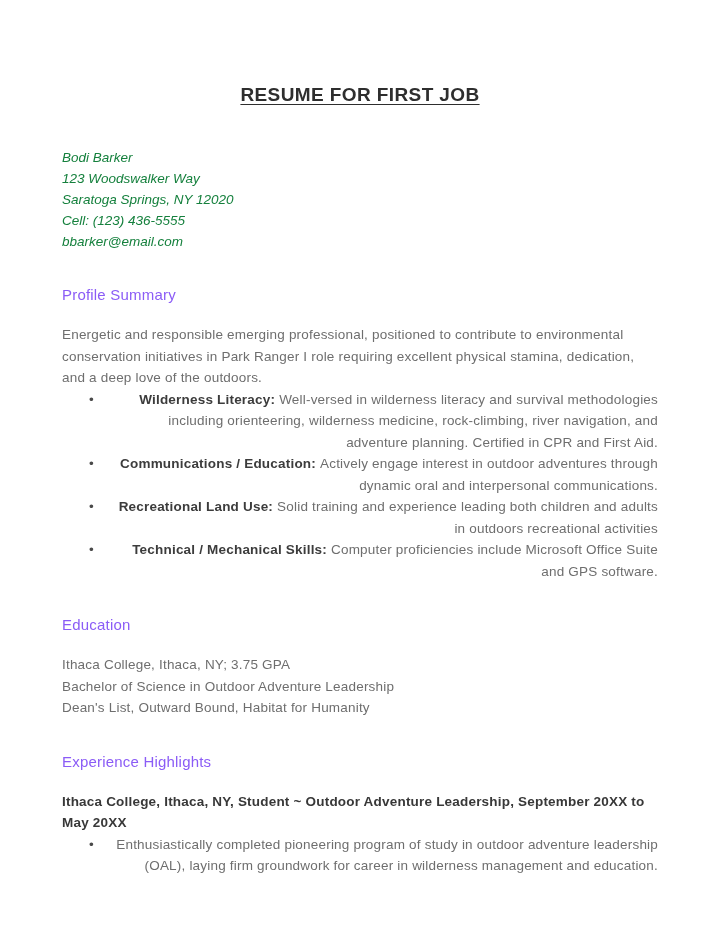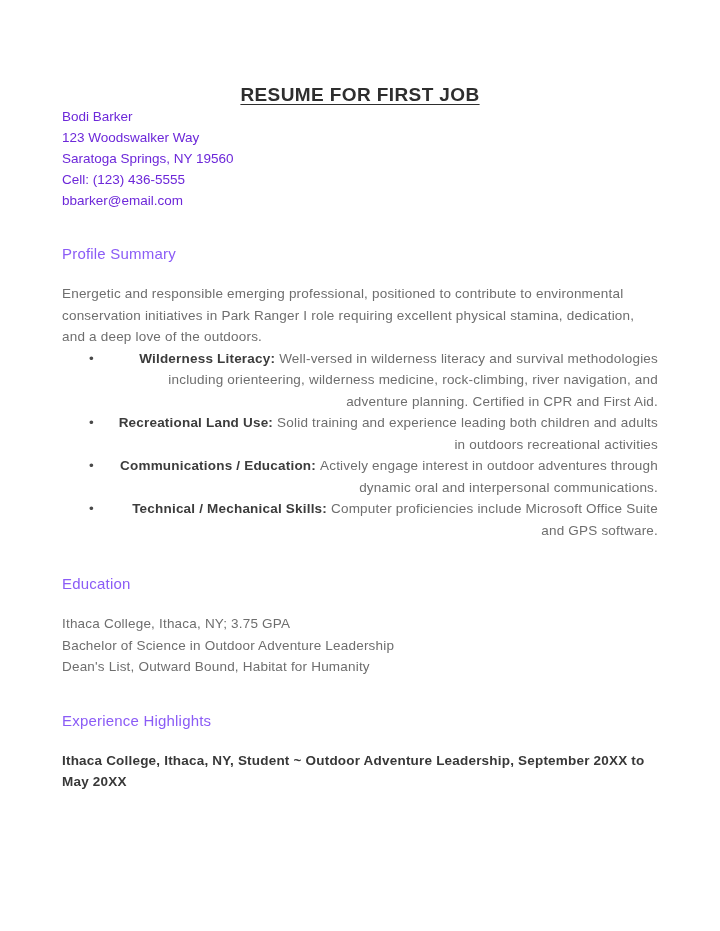--- a/index.html
+++ b/index.html
@@ -25,23 +25,25 @@
     margin: 0;
     text-align: center;
     font-size: 19px;
     font-weight: bold;
     letter-spacing: 0.4px;
     color: #2e2e2e;
     text-decoration: underline;
     text-underline-offset: 3px;
   }
   .contact-block {
+    margin-top: 41px;
     font-size: 13.5px;
     line-height: 21px;
-    color: #6d28d9;
+    color: #15803d;
+    font-style: italic;
   }
   .section-heading {
     margin: 34px 0 0 0;
     font-size: 15px;
     font-weight: normal;
     color: #8b5cf6;
     letter-spacing: 0.2px;
   }
   .body-text {
     font-size: 13.5px;
@@ -90,51 +92,56 @@
 </head>
 <body>
 
 <div class="page">
 
   <h1 class="doc-title">RESUME FOR FIRST JOB</h1>
 
   <div class="contact-block">
     <div>Bodi Barker</div>
     <div>123 Woodswalker Way</div>
-    <div>Saratoga Springs, NY 19560</div>
+    <div>Saratoga Springs, NY 12020</div>
     <div>Cell: (123) 436-5555</div>
     <div>bbarker@email.com</div>
   </div>
 
   <div>
     <h2 class="section-heading">Profile Summary</h2>
     <p class="body-text intro-paragraph">Energetic and responsible emerging professional, positioned to contribute to environmental conservation initiatives in Park Ranger I role requiring excellent physical stamina, dedication, and a deep love of the outdoors.</p>
     <ul class="bullet-list body-text">
       <li>
         <span class="bullet-label">Wilderness Literacy:</span><span>Well-versed in wilderness literacy and survival methodologies including orienteering, wilderness medicine, rock-climbing, river navigation, and adventure planning. Certified in CPR and First Aid.</span>
       </li>
       <li>
-        <span class="bullet-label">Recreational Land Use:</span><span>Solid training and experience leading both children and adults in outdoors recreational activities</span>
+        <span class="bullet-label">Communications / Education:</span><span>Actively engage interest in outdoor adventures through dynamic oral and interpersonal communications.</span>
       </li>
       <li>
-        <span class="bullet-label">Communications / Education:</span><span>Actively engage interest in outdoor adventures through dynamic oral and interpersonal communications.</span>
+        <span class="bullet-label">Recreational Land Use:</span><span>Solid training and experience leading both children and adults in outdoors recreational activities</span>
       </li>
       <li>
         <span class="bullet-label">Technical / Mechanical Skills:</span><span>Computer proficiencies include Microsoft Office Suite and GPS software.</span>
       </li>
     </ul>
   </div>
 
   <div>
     <h2 class="section-heading">Education</h2>
     <div class="body-text content-block">
       <div>Ithaca College, Ithaca, NY; 3.75 GPA</div>
       <div>Bachelor of Science in Outdoor Adventure Leadership</div>
       <div>Dean's List, Outward Bound, Habitat for Humanity</div>
     </div>
   </div>
 
   <div>
     <h2 class="section-heading">Experience Highlights</h2>
     <h3 class="job-title">Ithaca College, Ithaca, NY, Student ~ Outdoor Adventure Leadership, September 20XX to May 20XX</h3>
+    <ul class="bullet-list body-text">
+      <li>
+        <span>Enthusiastically completed pioneering program of study in outdoor adventure leadership (OAL), laying firm groundwork for career in wilderness management and education.</span>
+      </li>
+    </ul>
   </div>
 
 </div>
 
 </body></html>

